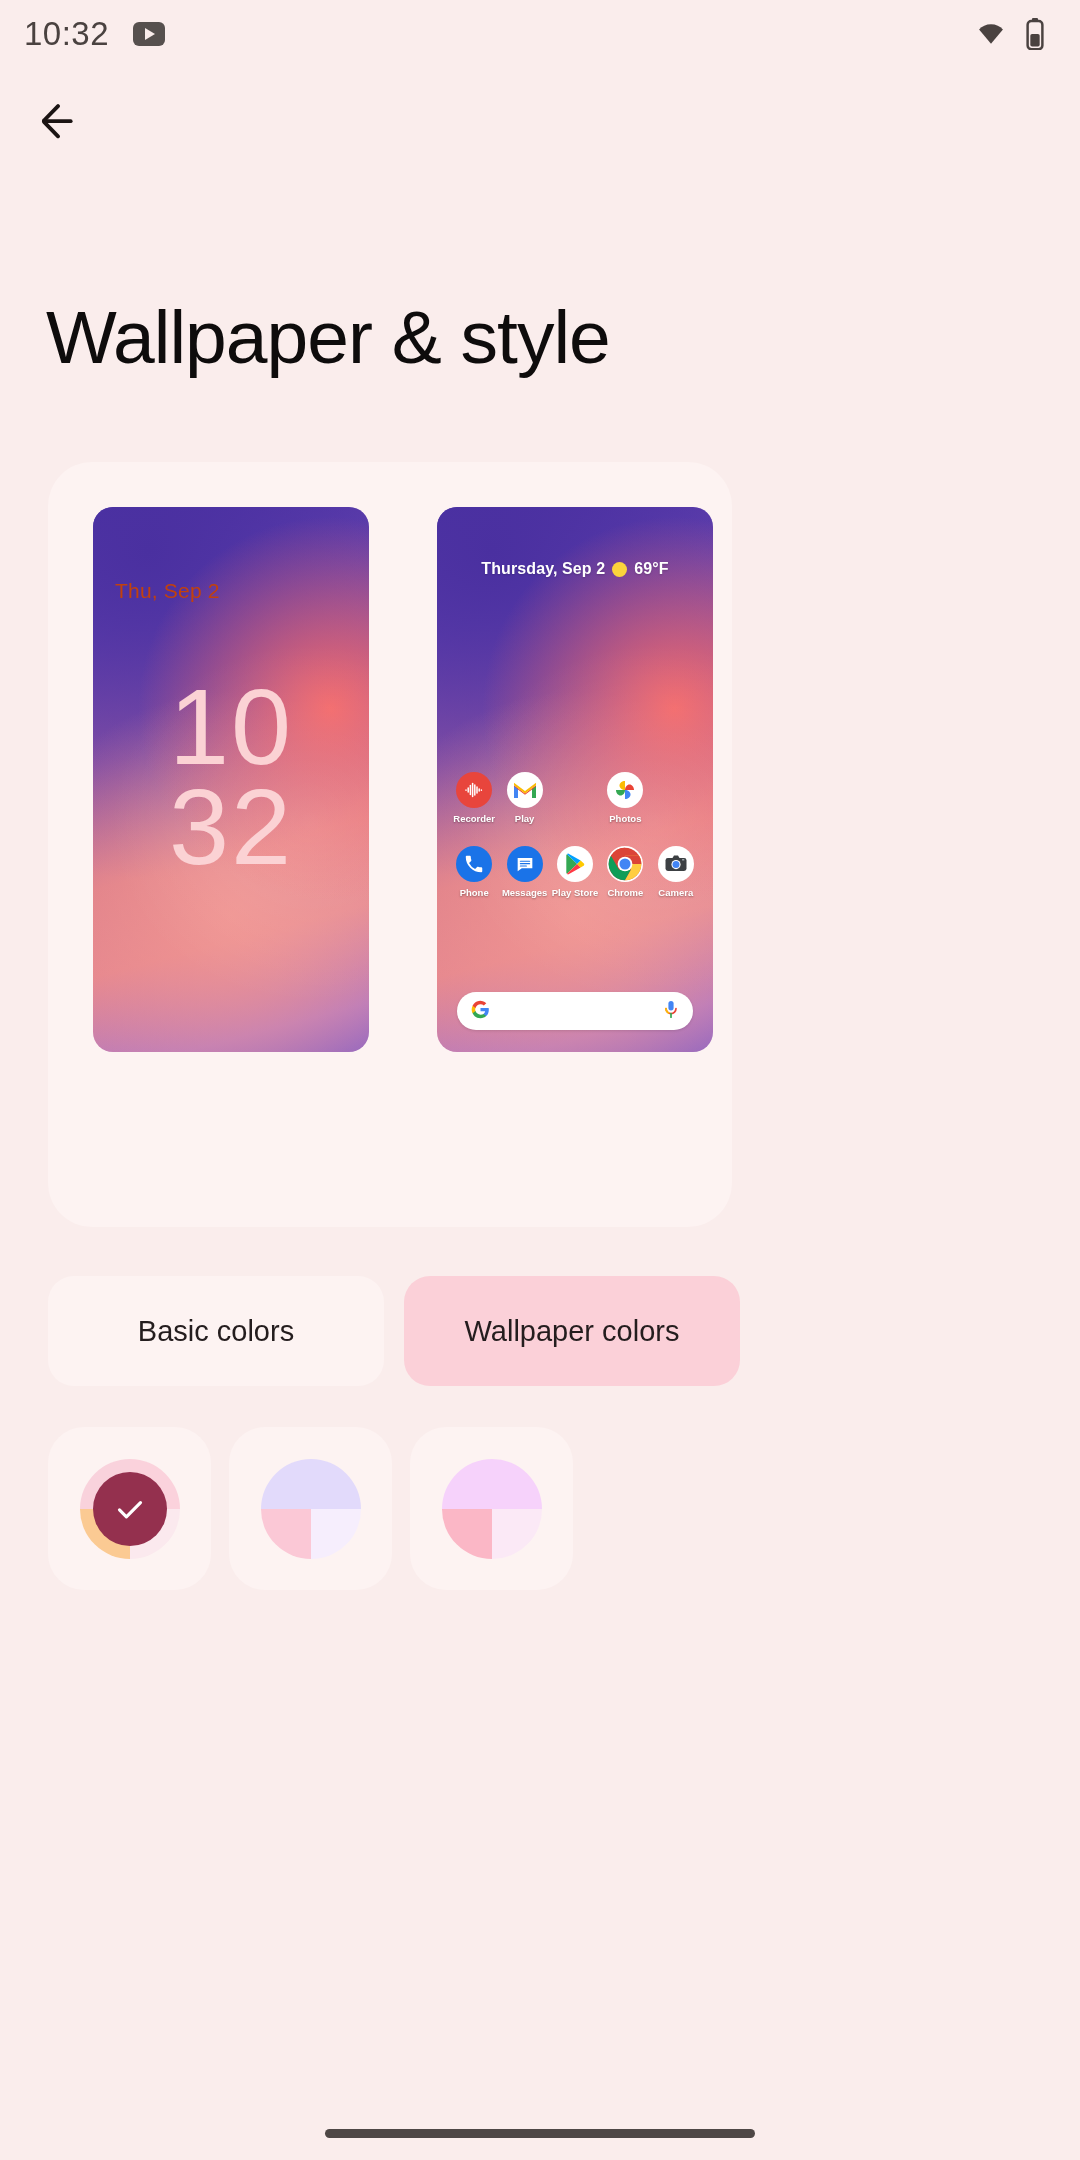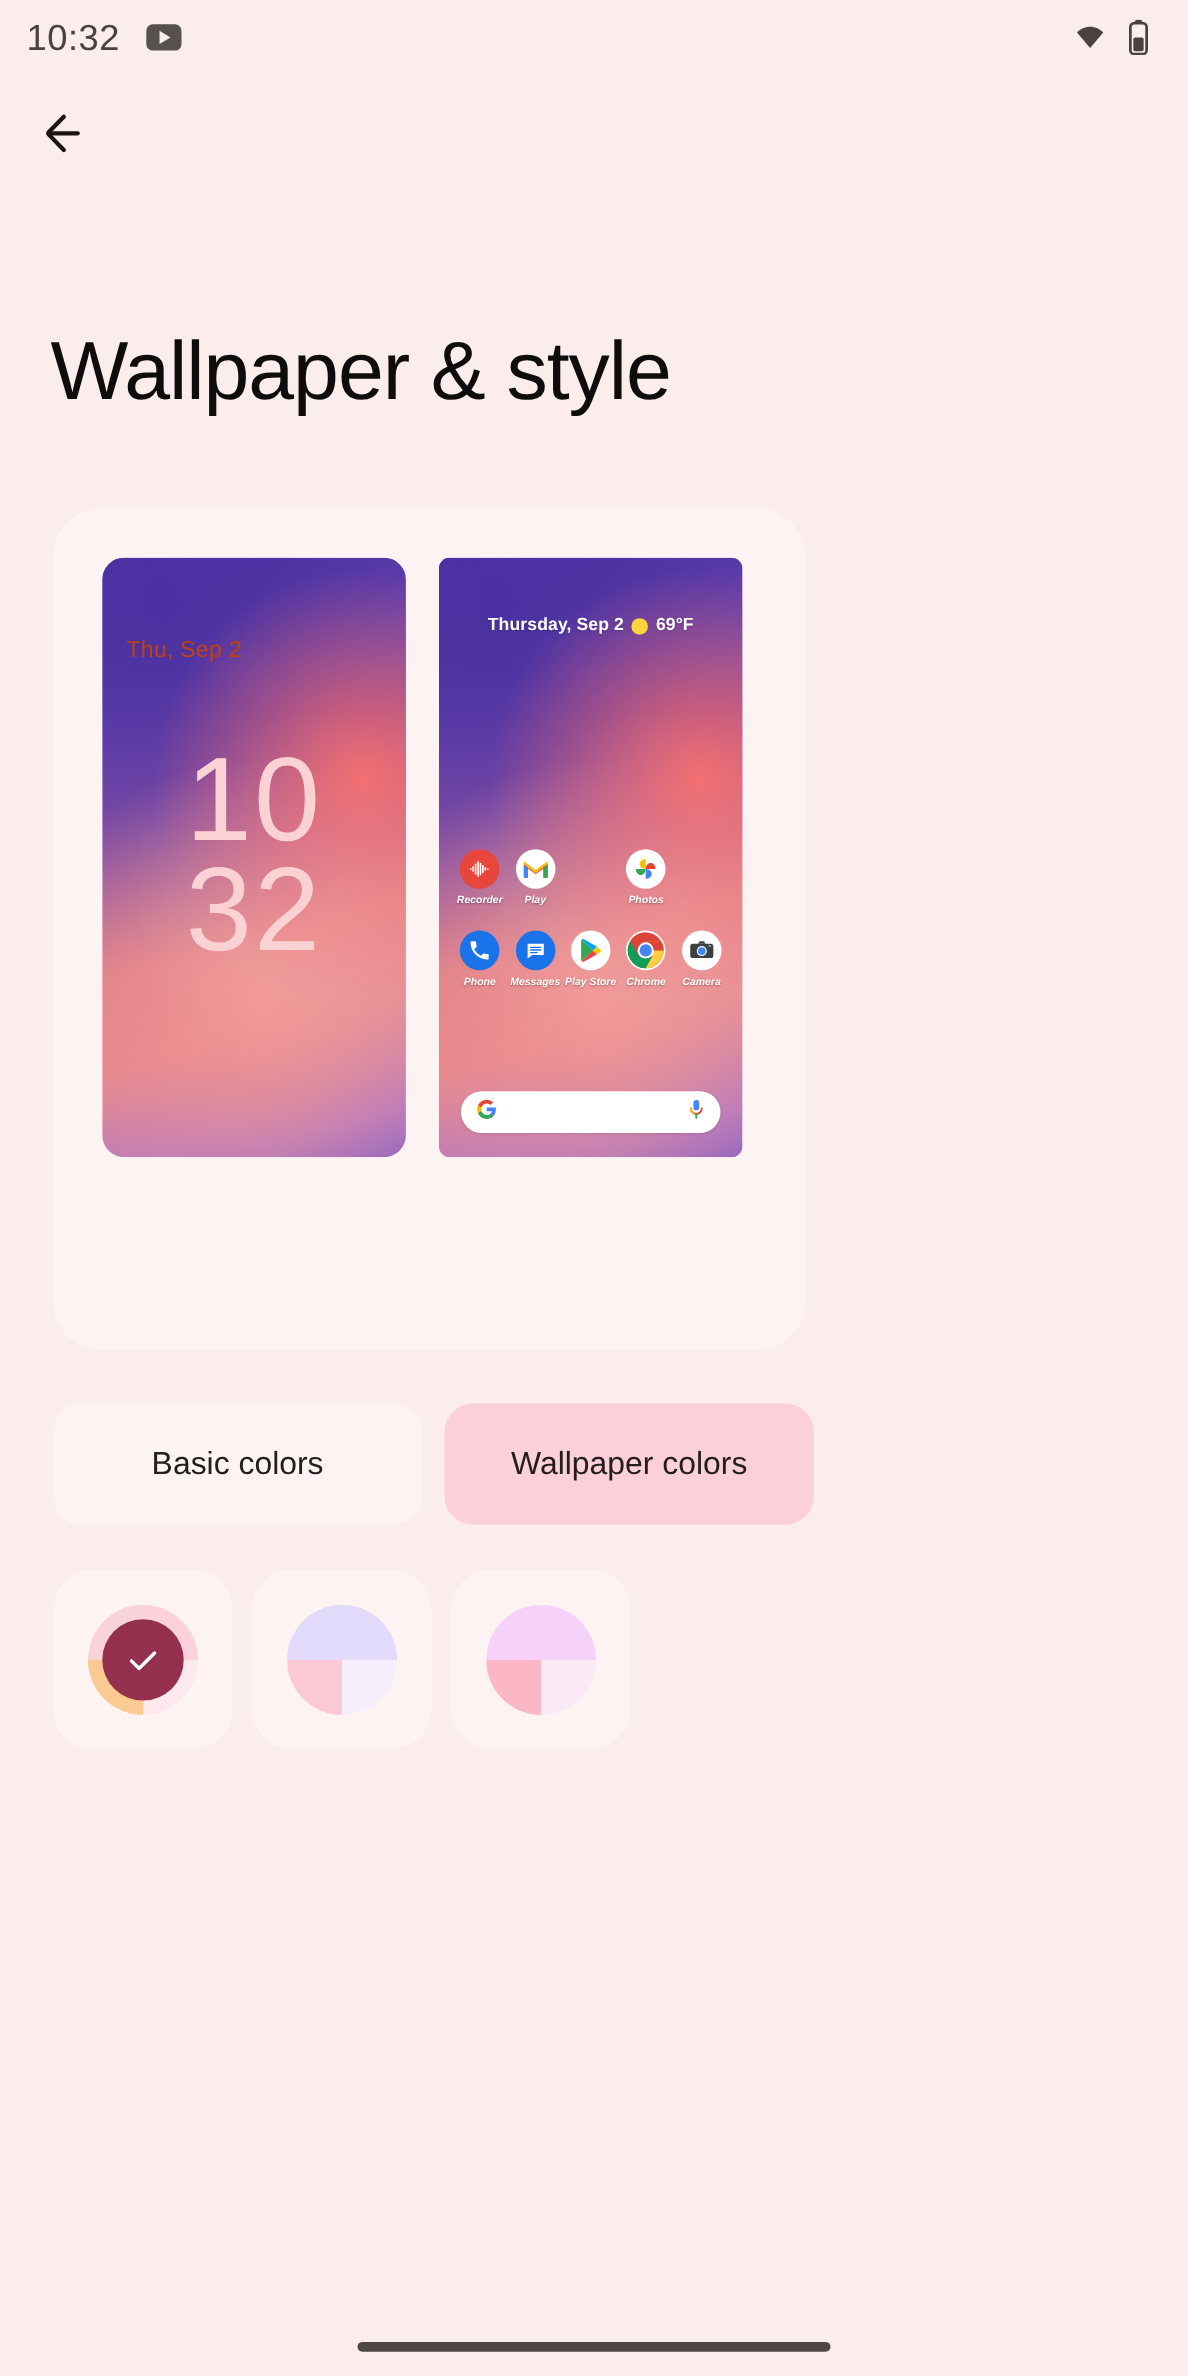--- a/index.html
+++ b/index.html
@@ -49,21 +49,21 @@
   
   .preview-card {
     position:absolute; left:48px; top:462px; width:684px; height:765px;
     background:#FDF3F2; border-radius:44px;
   }
   .phone {
     position:absolute; top:45px; width:276px; height:545px;
     border-radius:20px; overflow:hidden; cursor:pointer;
   }
   .phone.lock  { left:45px; }
-  .phone.home  { left:351px;border-radius:10px; }
+  .phone.home  { left:389px; }
   .wall {
     position:absolute; inset:0;
     background:
       radial-gradient(circle at 86% 37%, rgba(247,106,104,.96) 0%, rgba(247,106,104,0) 46%),
       radial-gradient(circle at 50% 75%, rgba(241,150,146,.92) 0%, rgba(241,150,146,0) 52%),
       radial-gradient(circle at 20% 8%,  rgba(74,48,160,1) 0%,   rgba(74,48,160,0) 60%),
       linear-gradient(165deg,#4B32A6 0%, #6A46B2 20%, #9C5CA6 42%, #DC7D89 62%, #E3848E 76%, #B077C4 92%, #8B63C4 100%);
   }
   .wall:after {
     content:""; position:absolute; inset:0;
@@ -89,21 +89,21 @@
     color:#FFFFFF; font-size:16px; font-weight:bold; letter-spacing:.1px;
     text-shadow:0 1px 2px rgba(0,0,0,.18);
   }
   .sun-dot {
     width:15px; height:15px; border-radius:50%; background:#FBD43C;
     display:inline-block;
   }
   .app-grid {
     position:absolute; left:12px; right:12px; top:265px;
   }
-  .app-row { display:flex; margin-bottom:22px;font-style:italic; }
+  .app-row { display:flex; margin-bottom:22px; }
   .app {
     width:20%; display:flex; flex-direction:column; align-items:center; cursor:pointer;
   }
   .app.empty { visibility:hidden; }
   .app-ico {
     width:36px; height:36px; border-radius:50%;
     display:flex; align-items:center; justify-content:center; overflow:hidden;
   }
   .app-lbl {
     margin-top:5px; font-size:9.5px; color:#fff; font-weight:bold;

